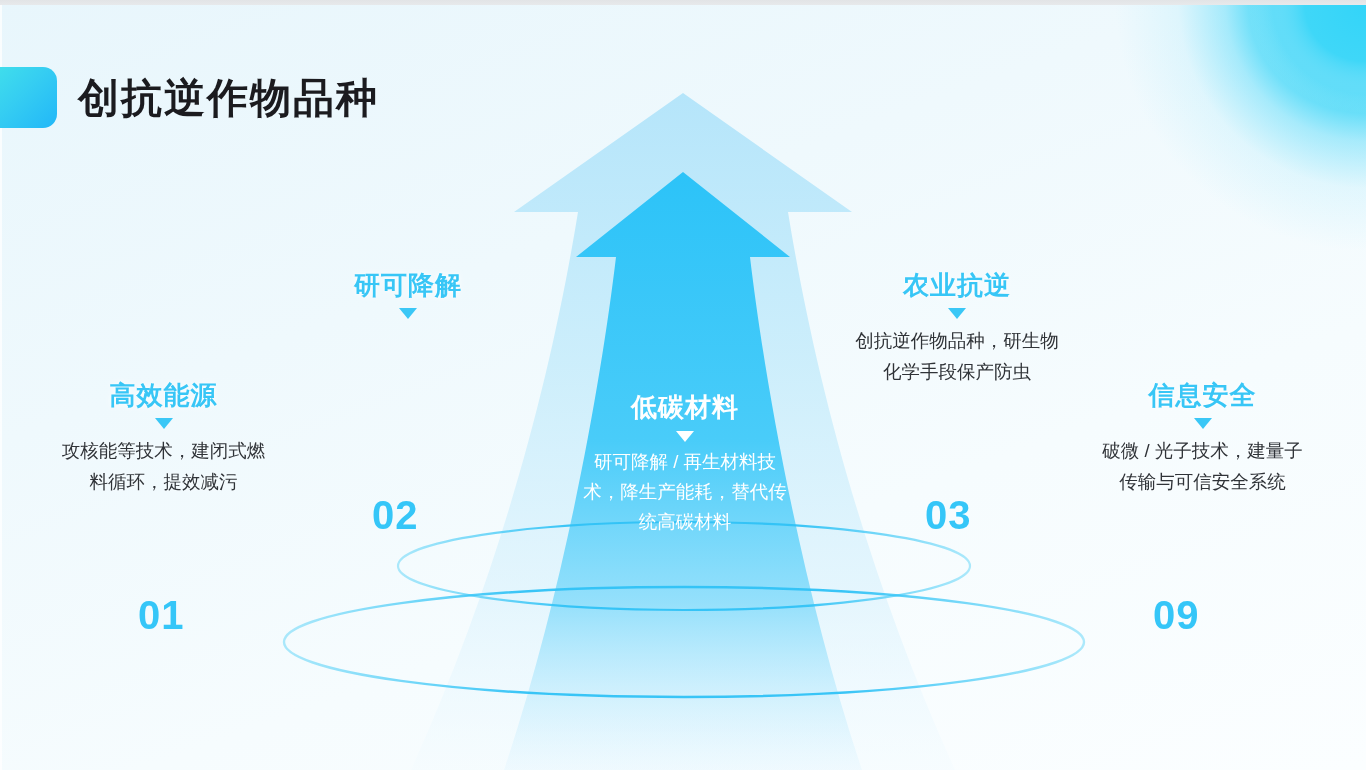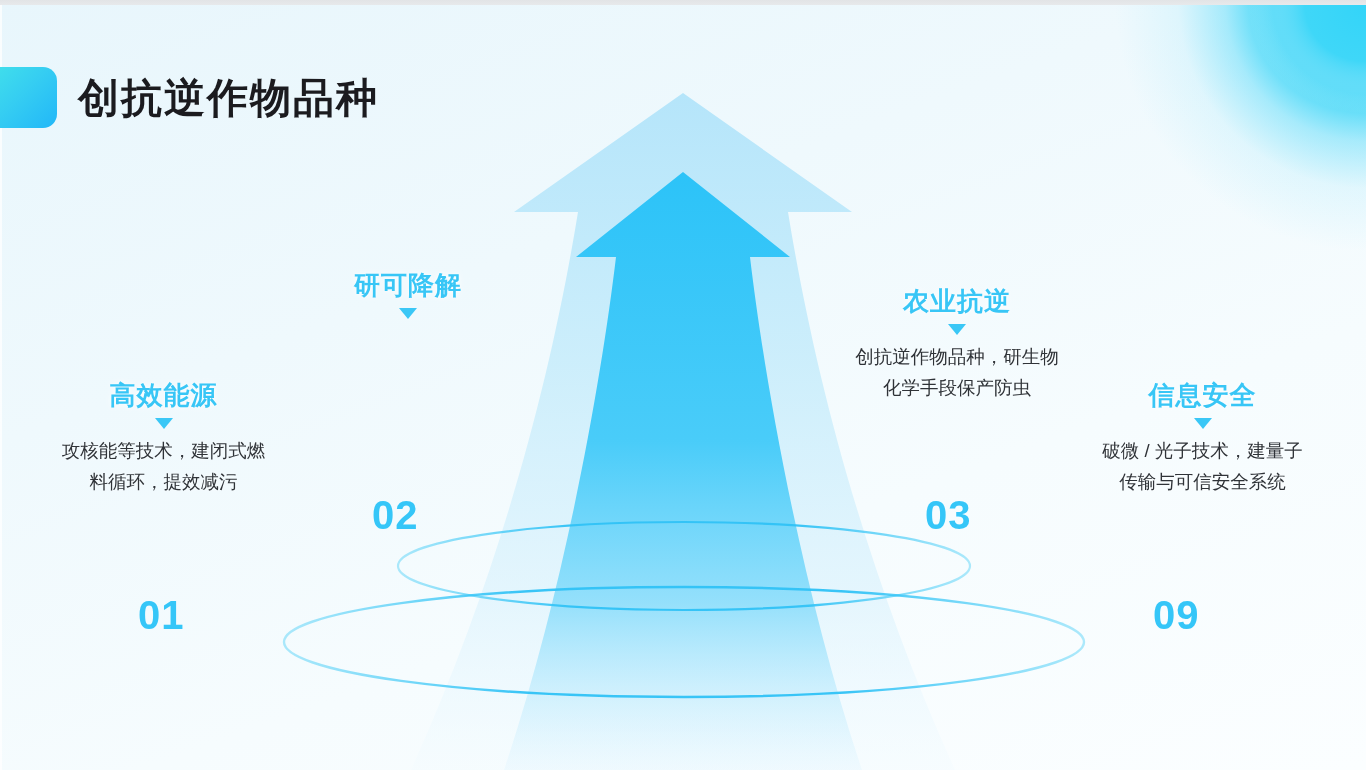--- a/index.html
+++ b/index.html
@@ -51,21 +51,21 @@
     border-left:9px solid transparent; border-right:9px solid transparent;
     border-top:11px solid #3ac7f6;
   }
   .info .desc {
     font-size:18.5px; color:#2f3338; line-height:31px;
     text-shadow:0 0 5px rgba(255,255,255,0.85);
   }
 
   #info-1 { left:56px;  top:378px; width:215px; }
   #info-2 { left:300px; top:268px; width:216px; }
-  #info-3 { left:849px; top:284px; width:216px; }
+  #info-3 { left:849px; top:268px; width:216px; }
   #info-4 { left:1095px;top:378px; width:215px; }
 
   #info-center { position:absolute; left:577px; top:390px; width:216px; text-align:center; }
   #info-center .head {
     font-size:26px; font-weight:bold; color:#ffffff; letter-spacing:1px;
     white-space:nowrap; text-shadow:none;
   }
   #info-center .tri {
     margin:6px auto 5px auto; width:0; height:0;
     border-left:9px solid transparent; border-right:9px solid transparent;
@@ -166,20 +166,25 @@
     <div class="desc">攻核能等技术，建闭式燃料循环，提效减污</div>
   </div>
   <div class="stepnum" id="num-1">01</div>
 
   <div class="info" id="info-2">
     <div class="head">研可降解</div>
     <div class="tri"></div>
   </div>
   <div class="stepnum" id="num-2">02</div>
 
+  <div id="info-center">
+    <div class="head">低碳材料</div>
+    <div class="tri"></div>
+    <div class="desc">研可降解 / 再生材料技术，降生产能耗，替代传统高碳材料</div>
+  </div>
 
   <div class="info" id="info-3">
     <div class="head">农业抗逆</div>
     <div class="tri"></div>
     <div class="desc">创抗逆作物品种，研生物化学手段保产防虫</div>
   </div>
   <div class="stepnum" id="num-3">03</div>
 
   <div class="info" id="info-4">
     <div class="head">信息安全</div>

